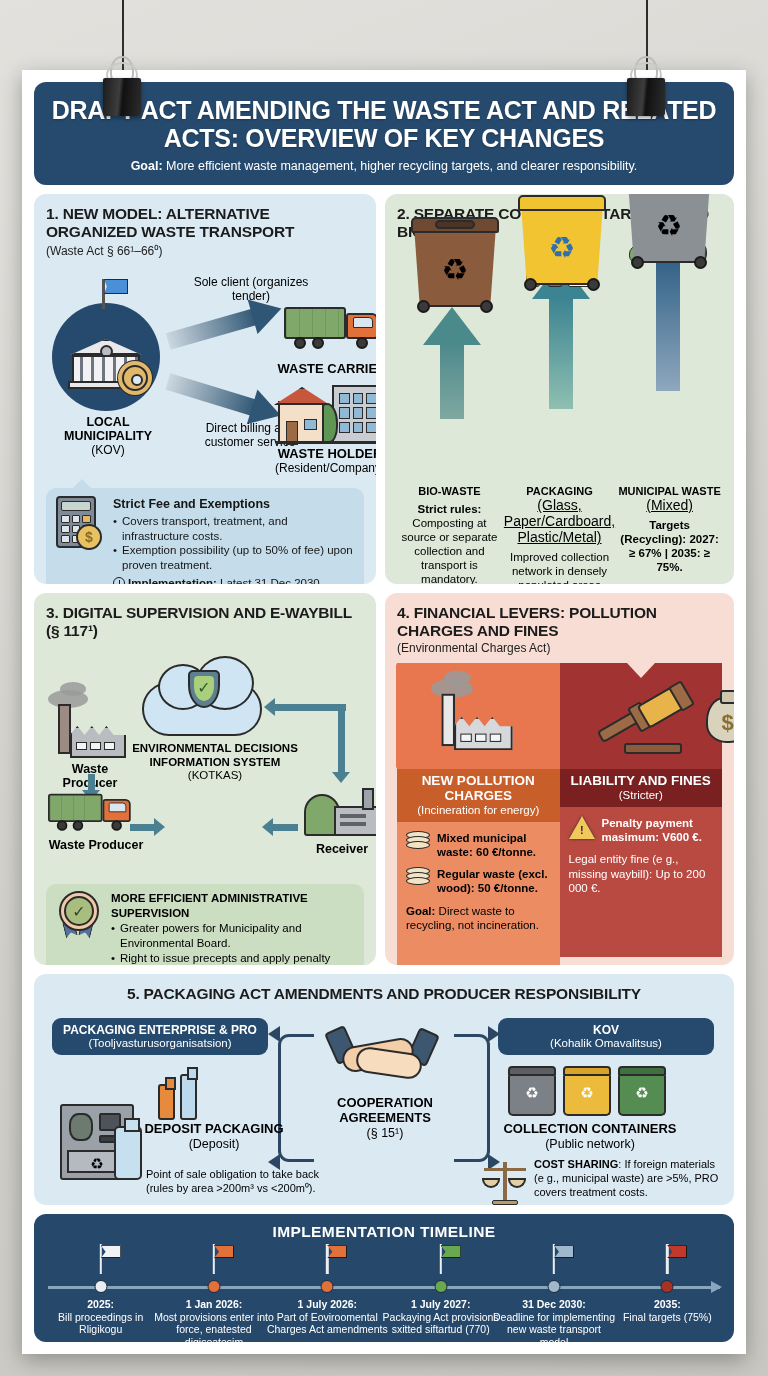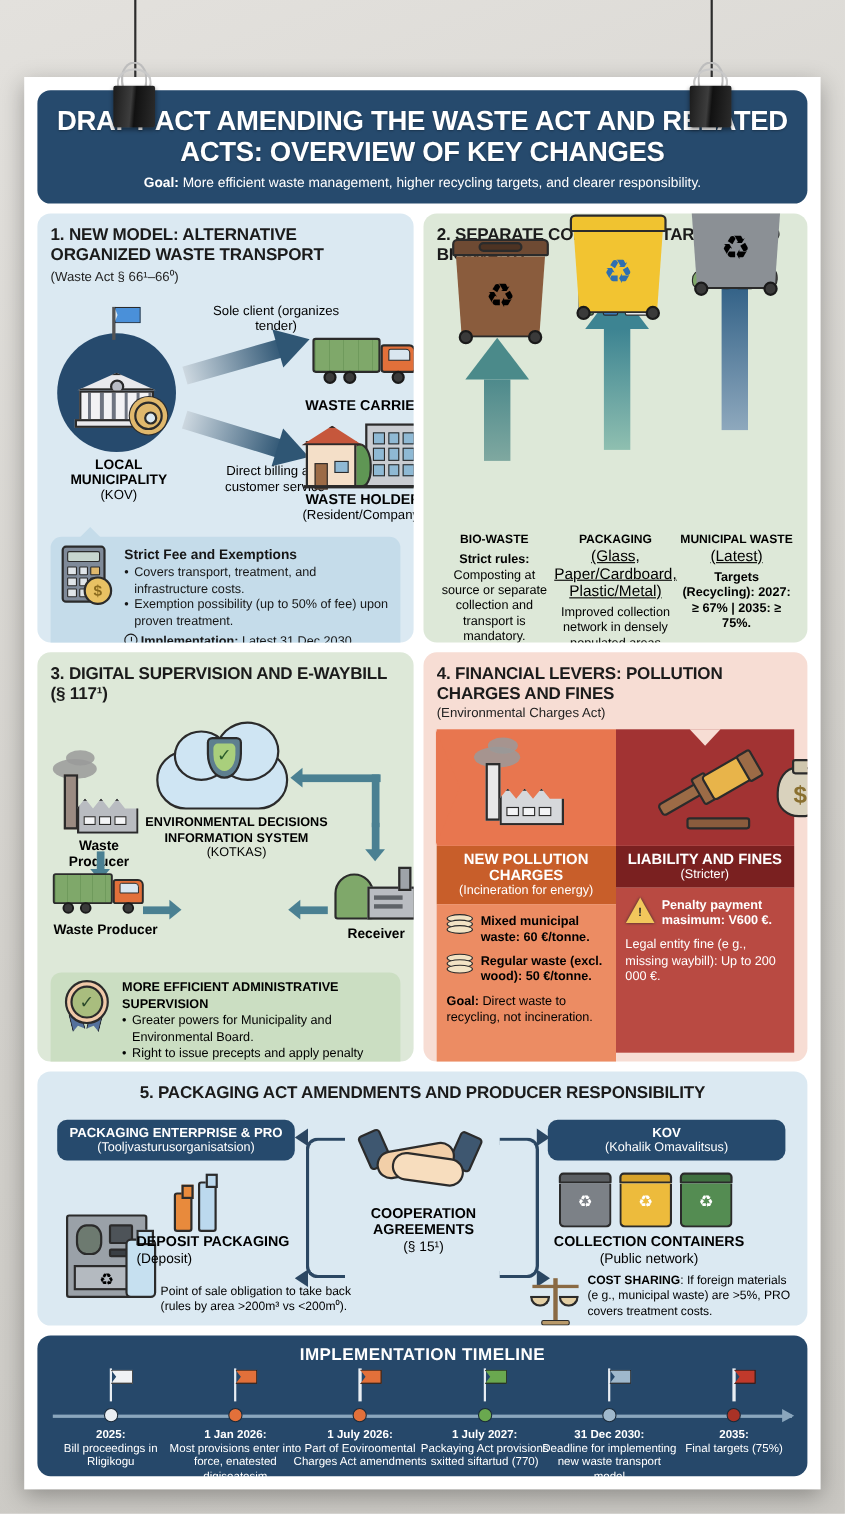--- a/index.html
+++ b/index.html
@@ -426,21 +426,21 @@
               background:#4d5358; border:2px solid #2b2b2b; border-radius:2px; }
   .rvm .pan2 { position:absolute; left:37px; top:29px; width:22px; height:8px;
                background:#3a3f44; border:2px solid #2b2b2b; border-radius:2px; }
   .rvm .low { position:absolute; left:5px; top:44px; right:5px; bottom:5px;
               background:#b4bac0; border:2px solid #2b2b2b;
               font-size:15px; text-align:center; line-height:24px; }
   .jug { position:absolute; left:68px; top:118px; width:28px; height:54px;
          background:#c6e0f0; border:2px solid #2b2b2b; border-radius:5px; }
   .jug::before { content:""; position:absolute; left:8px; top:-10px; width:12px; height:10px;
                  background:#c6e0f0; border:2px solid #2b2b2b; }
-  .dep-label { position:absolute; left:78px; top:114px; width:180px; 
+  .dep-label { position:absolute; left:78px; top:114px; width:180px; text-align:center;
                font-size:13px; font-weight:bold; line-height:1.14; }
   .dep-label .sub { font-weight:normal; font-size:12.5px; }
   .dep-note { position:absolute; left:100px; top:160px; width:190px;
               font-size:11px; line-height:1.24; }
 
   .minibins { position:absolute; left:462px; top:58px; width:160px; height:56px;
               display:flex; gap:7px; }
   .mb { width:48px; position:relative; }
   .mb .lid { height:10px; border:2px solid #2b2b2b; border-radius:4px 4px 1px 1px; }
   .mb .tub { height:40px; border:2px solid #2b2b2b; border-top:none; border-radius:0 0 5px 5px;
@@ -683,21 +683,21 @@
           <div class="sub"></div>
           <p><b>Strict rules:</b><span> Composting at source or separate collection and transport is mandatory.</span></p>
         </div>
         <div>
           <h4>PACKAGING</h4>
           <div class="sub">(Glass, Paper/Cardboard, Plastic/Metal)</div>
           <p><span>Improved collection network in densely populated areas (containers).</span></p>
         </div>
         <div>
           <h4>MUNICIPAL WASTE</h4>
-          <div class="sub">(Latest)</div>
+          <div class="sub">(Mixed)</div>
           <p><b>Targets (Recycling):</b><b> 2027: ≥ 67% | 2035: ≥ 75%.</b></p>
         </div>
       </div>
     </div>
   </div>
 
   <div class="row">
 
     <div class="panel p3">
       <div class="ptitle">3. DIGITAL SUPERVISION AND E-WAYBILL (§ 117¹)</div>

